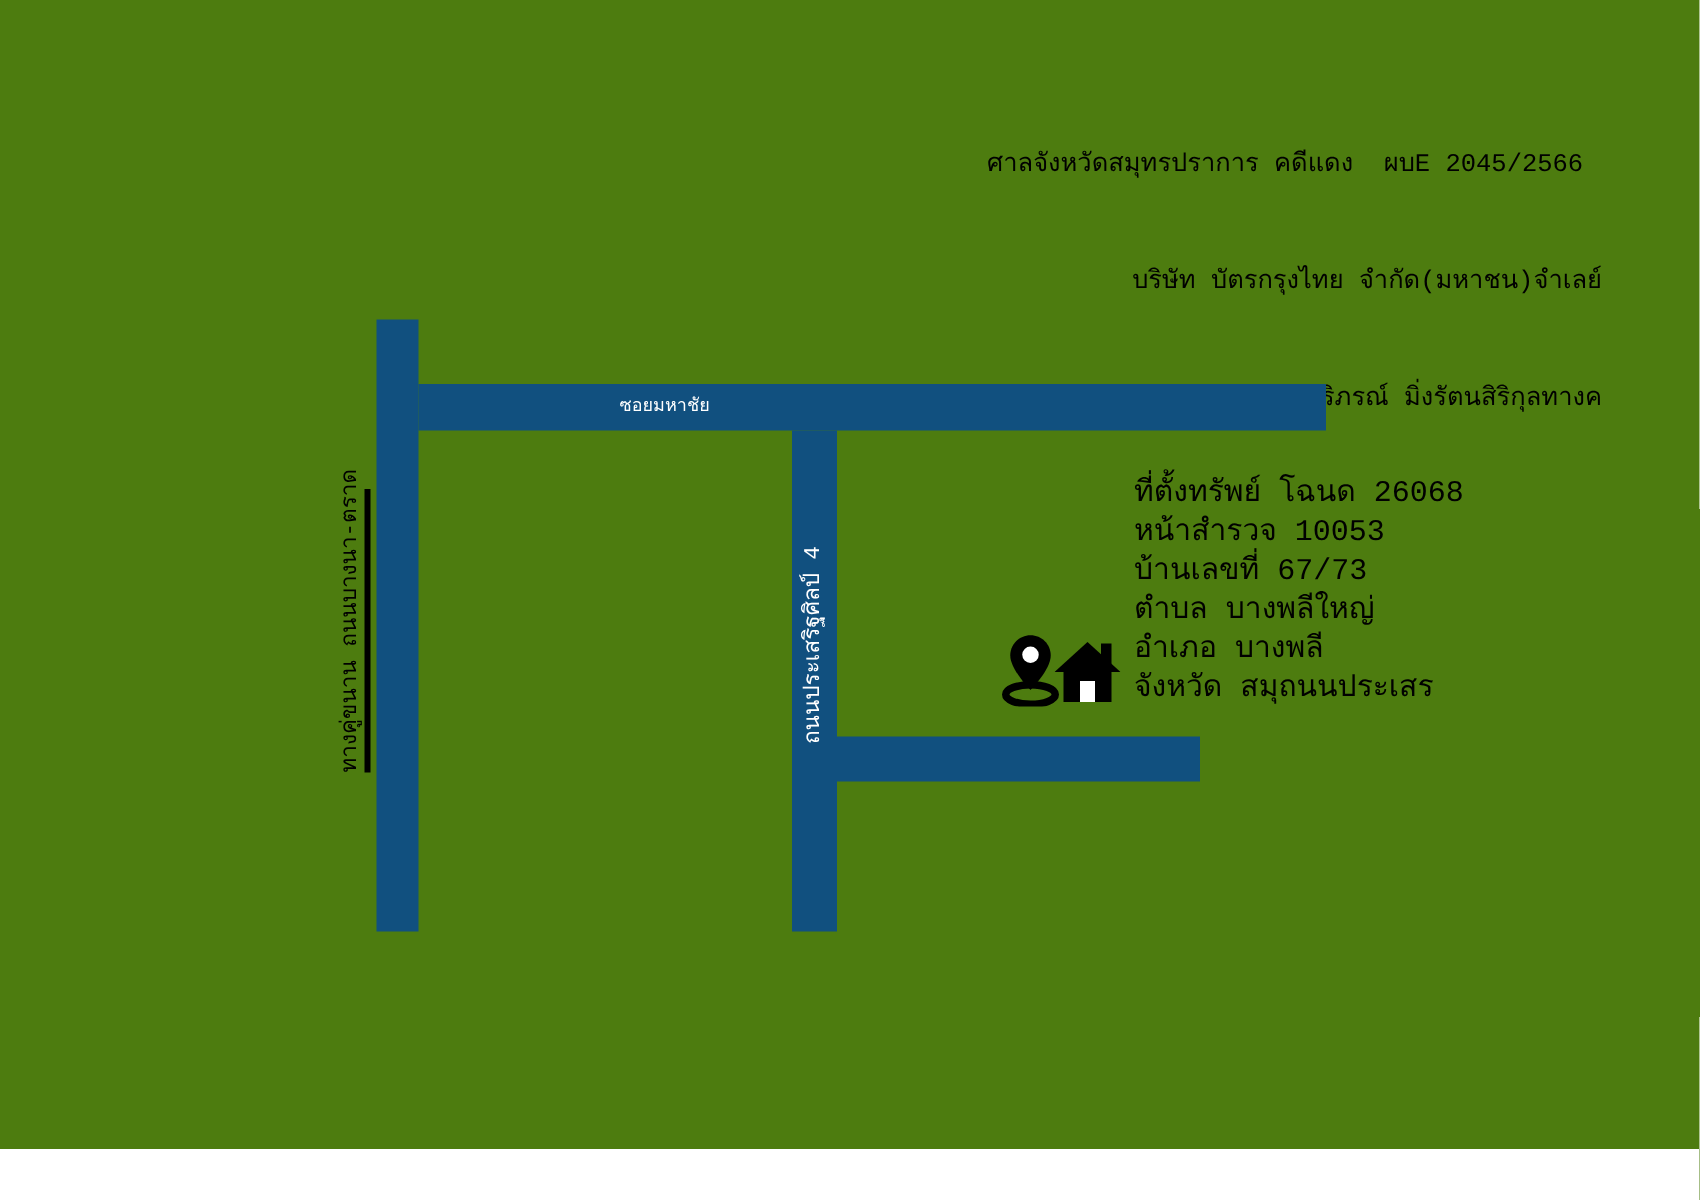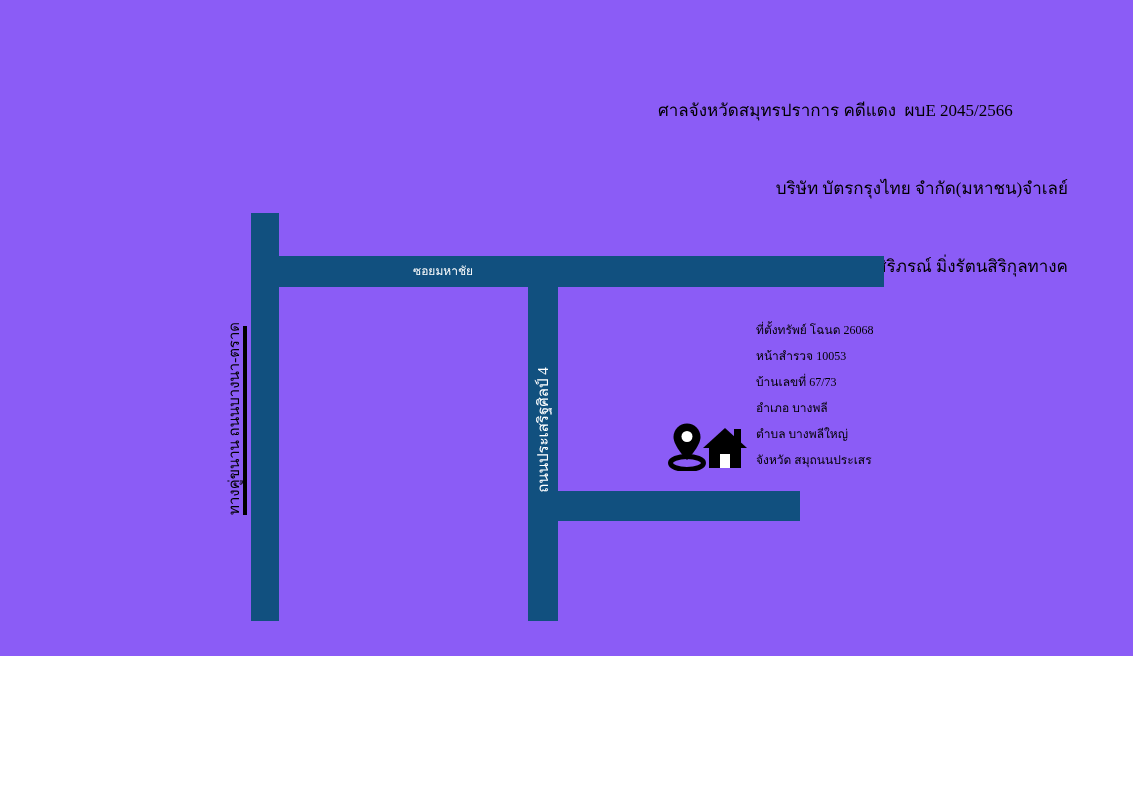--- a/index.html
+++ b/index.html
@@ -1,22 +1,22 @@
 <!DOCTYPE html>
 <html><head>
 <meta charset="utf-8">
 <style>
   html, body { margin: 0; padding: 0; background: #ffffff; }
   .page {
     position: relative;
     width: 1133px;
-    height: 656px;
-    background: #8b5cf6;
+    height: 766px;
+    background: #4d7c0f;
     overflow: hidden;
-    font-family: Liberation Serif, serif;
+    font-family: Liberation Mono, monospace;
     color: #000000;
   }
 
   
   .case-header {
     position: absolute;
     left: 658px;
     top: 46px;
     width: 410px;
     font-size: 17px;
@@ -79,21 +79,21 @@
 
   
   .pin-icon   { position: absolute; left: 666px; top: 423px; }
   .house-icon { position: absolute; left: 703px; top: 427px; }
 
   
   .property-details {
     position: absolute;
     left: 756px;
     top: 317px;
-    font-size: 12px;
+    font-size: 20px;
     line-height: 26px;
   }
 </style>
 </head>
 <body>
 
 <div class="page">
 
   <div class="case-header">
     <div>ศาลจังหวัดสมุทรปราการ คดีแดง  ผบE 2045/2566</div>
@@ -131,19 +131,19 @@
       <rect x="31" y="2" width="7" height="14" fill="#000000"></rect>
       <polygon points="22,1 44,21 0,21" fill="#000000"></polygon>
       <rect x="6" y="18" width="32" height="23" fill="#000000"></rect>
       <rect x="17" y="27" width="10" height="14" fill="#ffffff"></rect>
     </svg>
 
     <div class="property-details">
       <div>ที่ตั้งทรัพย์ โฉนด 26068</div>
       <div>หน้าสำรวจ 10053</div>
       <div>บ้านเลขที่ 67/73</div>
+      <div>ตำบล บางพลีใหญ่</div>
       <div>อำเภอ บางพลี</div>
-      <div>ตำบล บางพลีใหญ่</div>
       <div>จังหวัด สมุถนนประเสร</div>
     </div>
 
   </div>
 </div>
 
 </body></html>

